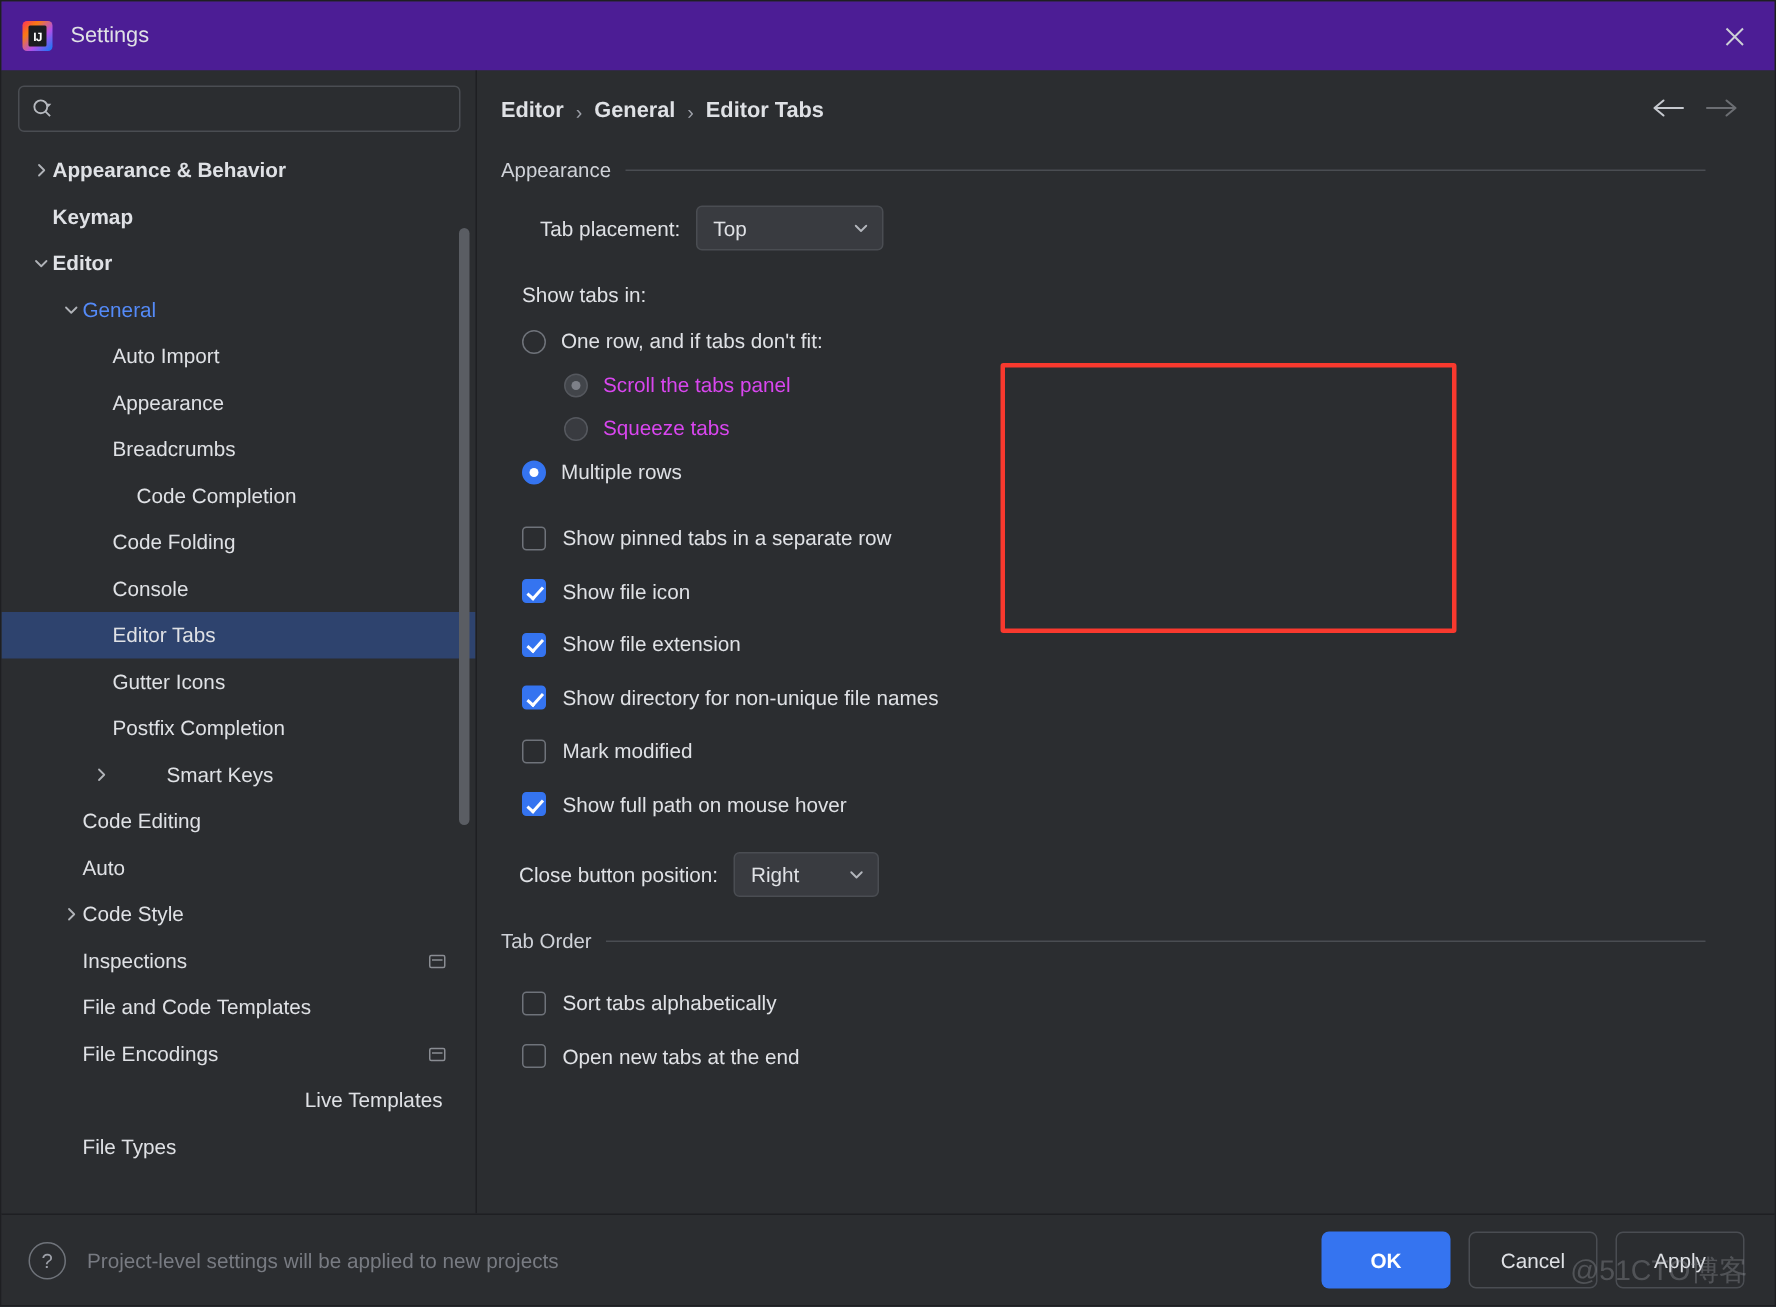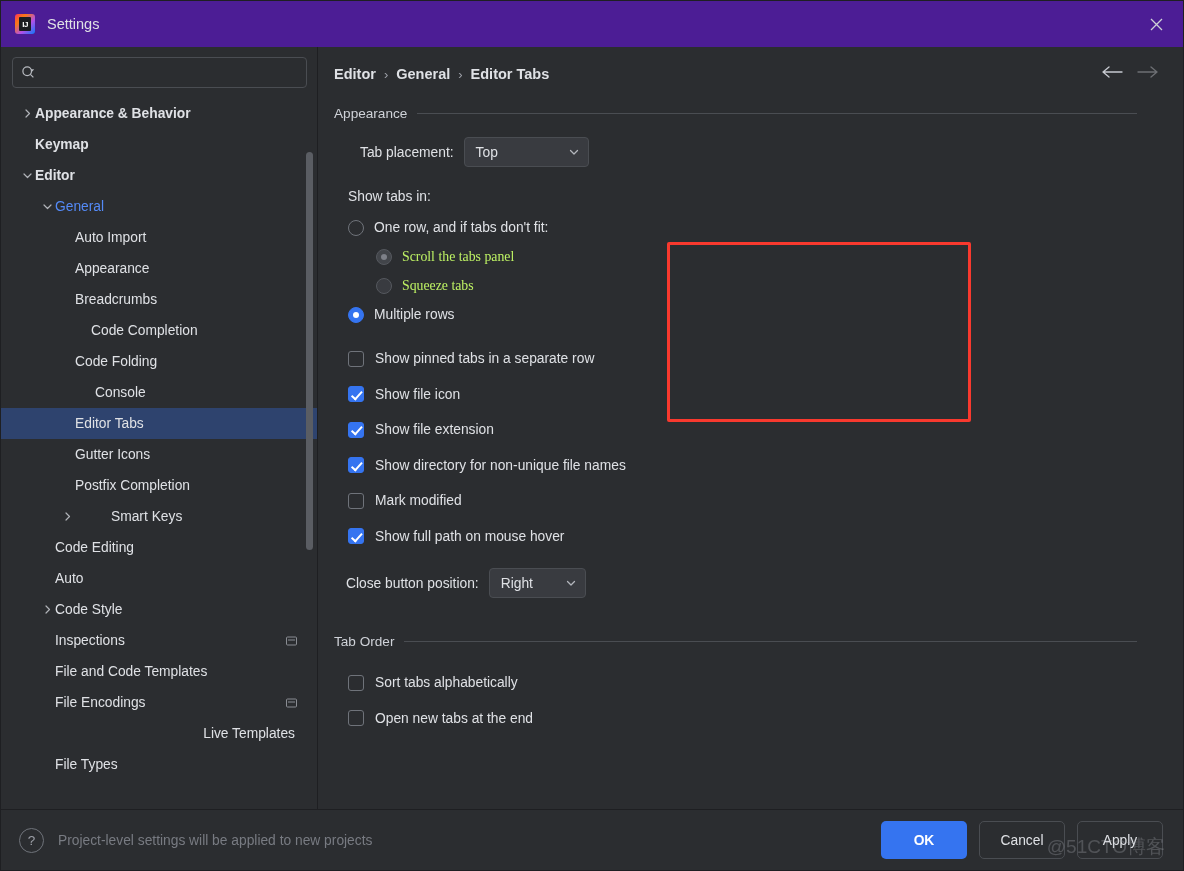--- a/index.html
+++ b/index.html
@@ -191,21 +191,21 @@
 
   .radio-group { margin-top: 22px; margin-left: 14px; }
   .group-caption { font-size: 13.8px; color: #dfe1e5; margin-bottom: 9px; }
 
   .opt {
     display: flex; align-items: center;
     height: 29px;
     cursor: pointer;
     font-size: 13.8px; color: #dfe1e5;
   }
-  .opt.disabled { color: #bef264; cursor: default; font-family: Liberation Serif, serif; }
+  .opt.disabled { color: #d946ef; cursor: default; }
   .opt .lbl { margin-left: 10px; }
 
   .radio {
     width: 16px; height: 16px; flex: 0 0 16px; border-radius: 50%;
     border: 1.4px solid #6f737a; background: transparent;
     position: relative;
   }
   .radio.checked {
     background: #3574f0; border-color: #3574f0;
   }
@@ -234,21 +234,21 @@
   .checkbox.checked { background: #3574f0; border-color: #3574f0; }
   .checkbox.checked::after {
     content: ""; position: absolute;
     left: 4.7px; top: 1.4px; width: 4px; height: 8.5px;
     border: solid #fff; border-width: 0 2px 2px 0;
     transform: rotate(42deg);
   }
 
   .close-pos-row { margin-top: 14px; margin-left: 12px; }
 
-  .tab-order-sec { margin-top: 36px; text-align: center; }
+  .tab-order-sec { margin-top: 22px; text-align: center; }
   .tab-order-list { margin-left: 14px; margin-top: 8px; }
 
   
   .footer {
     height: 61px; flex: 0 0 61px;
     background: #2b2d30;
     border-top: 1px solid #1e1f22;
     display: flex; align-items: center;
     padding: 0 20px 0 18px;
     position: relative;
@@ -357,21 +357,21 @@
             <span class="tl">Breadcrumbs</span>
           </div>
           <div class="tree-row" style="padding-left: 58px; gap: 16px;">
             <span class="twisty"></span>
             <span class="tl">Code Completion</span>
           </div>
           <div class="tree-row" style="padding-left: 58px;">
             <span class="twisty"></span>
             <span class="tl">Code Folding</span>
           </div>
-          <div class="tree-row" style="padding-left: 58px; margin-left: 20px;">
+          <div class="tree-row" style="padding-left: 58px;">
             <span class="twisty"></span>
             <span class="tl">Console</span>
           </div>
           <div class="tree-row selected" style="padding-left: 58px;">
             <span class="twisty"></span>
             <span class="tl">Editor Tabs</span>
           </div>
           <div class="tree-row" style="padding-left: 58px;">
             <span class="twisty"></span>
             <span class="tl">Gutter Icons</span>

